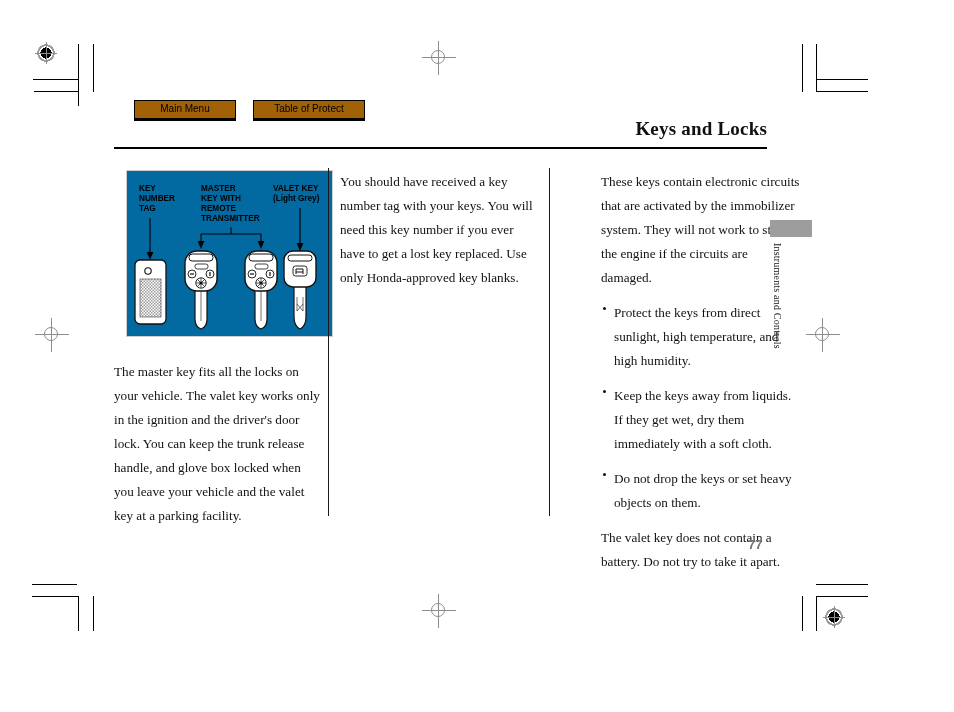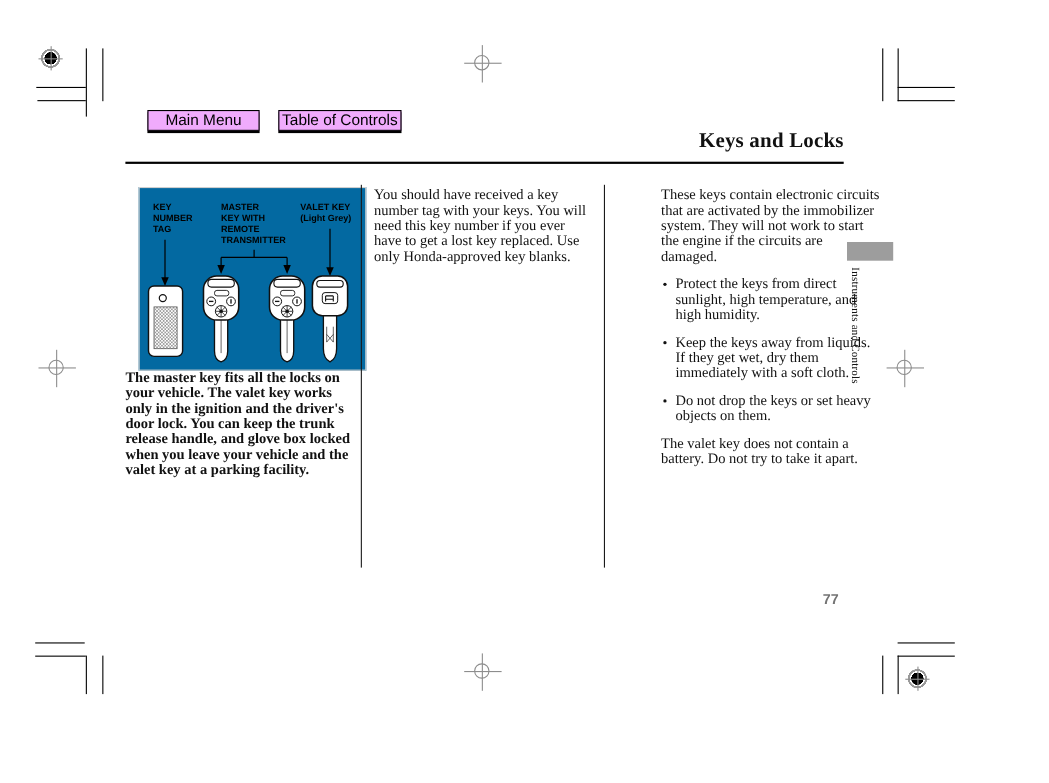--- a/index.html
+++ b/index.html
@@ -69,23 +69,23 @@
   
   .navbar {
     position: absolute;
     left: 134px;
     top: 100px;
     display: flex;
     gap: 17px;
   }
   .nav-btn {
     font-family: "Liberation Sans", sans-serif;
-    font-size: 14px;
+    font-size: 10px;
     color: #000;
-    background: #f0abfc;
+    background: #a16207;
     border: 1px solid #000000;
     padding: 2px 0 3px 0;
     text-align: center;
     box-shadow: 0 2px 0 0 #000;
     cursor: pointer;
     line-height: 12px;
   }
   .nav-btn.main-menu { width: 100px; }
   .nav-btn.toc { width: 110px; }
 
@@ -107,21 +107,21 @@
     top: 147px;
     height: 2px;
     background: #000;
   }
 
   
   .col {
     position: absolute;
     top: 170px;
     font-size: 13.2px;
-    line-height: 14px;
+    line-height: 24px;
   }
   .col p { margin: 0 0 11px 0; }
   .col-1 { left: 114px; width: 207px; }
   .col-2 { left: 340px; width: 200px; }
   .col-3 { left: 561px; width: 200px; margin-left: 40px; }
 
   .divider {
     position: absolute;
     top: 168px;
     width: 1px;
@@ -258,21 +258,21 @@
       <div class="hv h"></div>
   </div>
   <div class="crosshair" style="left:806px; top:318px;">
     <div class="ring"></div>
       <div class="hv v"></div>
       <div class="hv h"></div>
   </div>
 
   <div class="navbar">
     <div class="nav-btn main-menu">Main Menu</div>
-    <div class="nav-btn toc">Table of Controls</div>
+    <div class="nav-btn toc">Table of Protect</div>
   </div>
 
   <div class="page-title">Keys and Locks</div>
   <div class="title-rule"></div>
 
   <div class="figure">
     <svg width="205" height="165" viewBox="0 0 205 165" xmlns="http://www.w3.org/2000/svg">
 
       <g>
         <text class="fig-label" x="12" y="20">KEY</text>
@@ -373,21 +373,21 @@
         <rect x="161" y="84" width="24" height="6" rx="2.8" ry="2.8" fill="#ffffff" stroke="#111" stroke-width="1"></rect>
         <rect x="166" y="95" width="14" height="10" rx="2.5" ry="2.5" fill="#ffffff" stroke="#111" stroke-width="0.9"></rect>
         <path d="M169,98 L169,103 M169,98 L176,98 M176,98 L176,103 M169,101 L176,101" stroke="#111" stroke-width="1" fill="none"></path>
       </g>
     </svg>
   </div>
 
   <div class="divider d1"></div>
   <div class="divider d2"></div>
 
-  <div class="col col-1" style="top:336px;font-weight:bold;">
+  <div class="col col-1" style="top:360px;">
     <p>The master key fits all the locks on your vehicle. The valet key works only in the ignition and the driver's door lock. You can keep the trunk release handle, and glove box locked when you leave your vehicle and the valet key at a parking facility.</p>
   </div>
 
   <div class="col col-2">
     <p>You should have received a key number tag with your keys. You will need this key number if you ever have to get a lost key replaced. Use only Honda-approved key blanks.</p>
   </div>
 
   <div class="col col-3">
     <p>These keys contain electronic circuits that are activated by the immobilizer system. They will not work to start the engine if the circuits are damaged.</p>
     <ul class="bullets">

